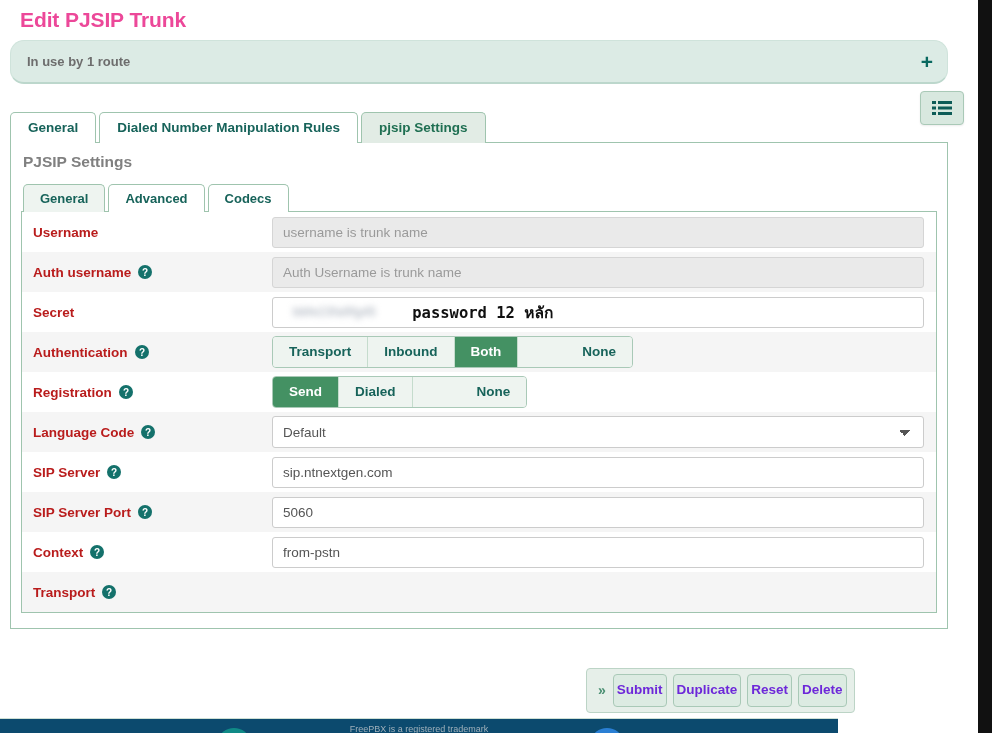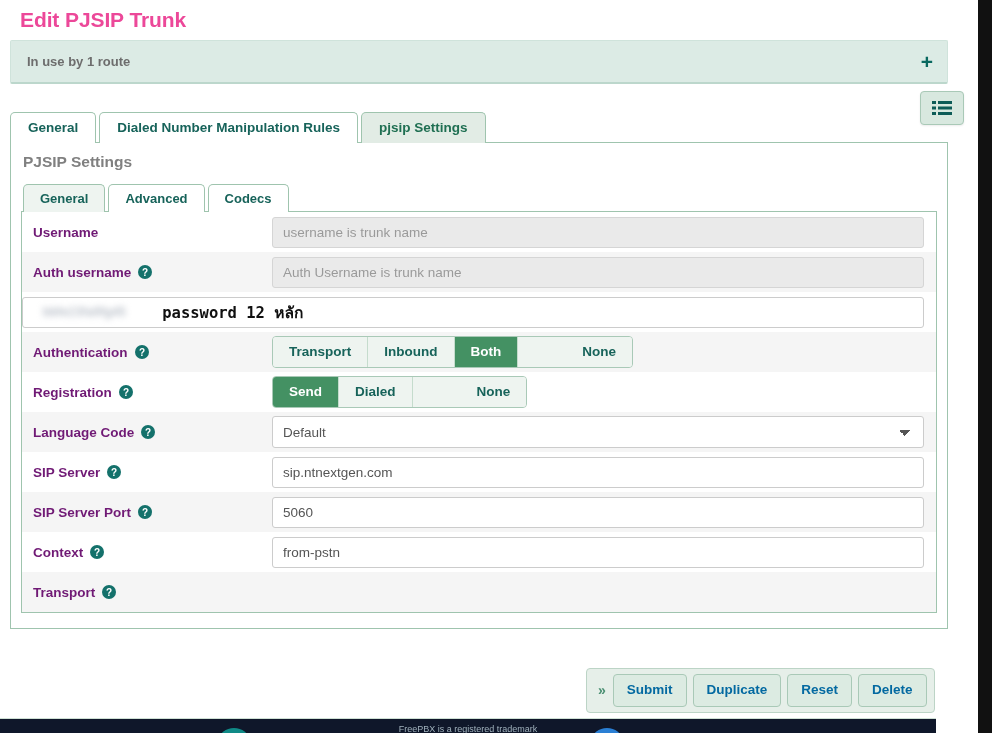--- a/index.html
+++ b/index.html
@@ -46,21 +46,21 @@
   .banner {
     margin: 2px 30px 0 10px;
     background: #dcebe5;
     border: 1px solid #cfe3db;
     border-bottom: 2px solid #bcd7cc;
     height: 44px;
     display: flex;
     align-items: center;
     justify-content: space-between;
     padding: 0 14px 0 16px;
-    border-radius: 2px;
+    border-radius: 14px;
   }
   .banner-text {
     font-size: 13px;
     font-weight: bold;
     color: #6d6d6d;
   }
   .banner-plus {
     color: #09685f;
     font-size: 21px;
     font-weight: bold;
@@ -166,21 +166,21 @@
     min-height: 40px;
     padding: 0 0 0 0;
     background: #ffffff;
   }
   .frow.alt { background: #f5f5f5; }
   .flabel {
     width: 250px;
     flex: 0 0 250px;
     font-size: 13.5px;
     font-weight: bold;
-    color: #701a75;
+    color: #b91c1c;
     padding-left: 11px;
     display: flex;
     align-items: center;
     gap: 7px;
   }
   .fctl {
     flex: 1 1 auto;
     padding-right: 12px;
   }
 
@@ -307,37 +307,37 @@
     font-size: 14px;
     font-weight: bold;
     padding: 0 7px 0 4px;
     cursor: pointer;
     user-select: none;
   }
   .act-btn {
     font-family: "Liberation Sans", sans-serif;
     font-size: 13.5px;
     font-weight: bold;
-    color: #0369a1;
+    color: #6d28d9;
     background: #dcebe2;
     border: 1px solid #a9c9b7;
     border-radius: 4px;
-    padding: 8px 13px;
+    padding: 8px 3px;
     margin-right: 6px;
     cursor: pointer;
     line-height: 1.1;
   }
   .act-btn:last-child { margin-right: 0; }
 
   
   .footer {
     position: absolute;
     left: 0; top: 718px;
-    width: 936px; height: 15px;
-    background: #0f172a;
+    width: 838px; height: 15px;
+    background: #0c4a6e;
     border-top: 1px solid #cfe0d5;
     overflow: hidden;
   }
   .footer-line {
     position: absolute;
     top: 5px; left: 0; width: 100%;
     text-align: center;
     font-size: 9px;
     color: #9fb0bb;
     white-space: nowrap;
@@ -408,20 +408,23 @@
             <circle cx="7" cy="7" r="7" fill="#14716b"></circle>
             <text x="7" y="10.6" font-size="10" font-weight="bold" fill="#ffffff" text-anchor="middle" font-family="Liberation Sans, sans-serif">?</text>
           </svg>
         </div>
         <div class="fctl">
           <input class="inp" type="text" disabled="" placeholder="Auth Username is trunk name" style="">
         </div>
       </div>
 
       <div class="frow">
+        <div class="flabel">
+          <span>Secret</span>
+        </div>
         <div class="fctl">
           <div class="secret-wrap">
             <span class="secret-blur">bbfe23fa9fg45</span>
             <span class="secret-note">password 12 หลัก</span>
           </div>
         </div>
       </div>
 
       <div class="frow alt">
         <div class="flabel">

